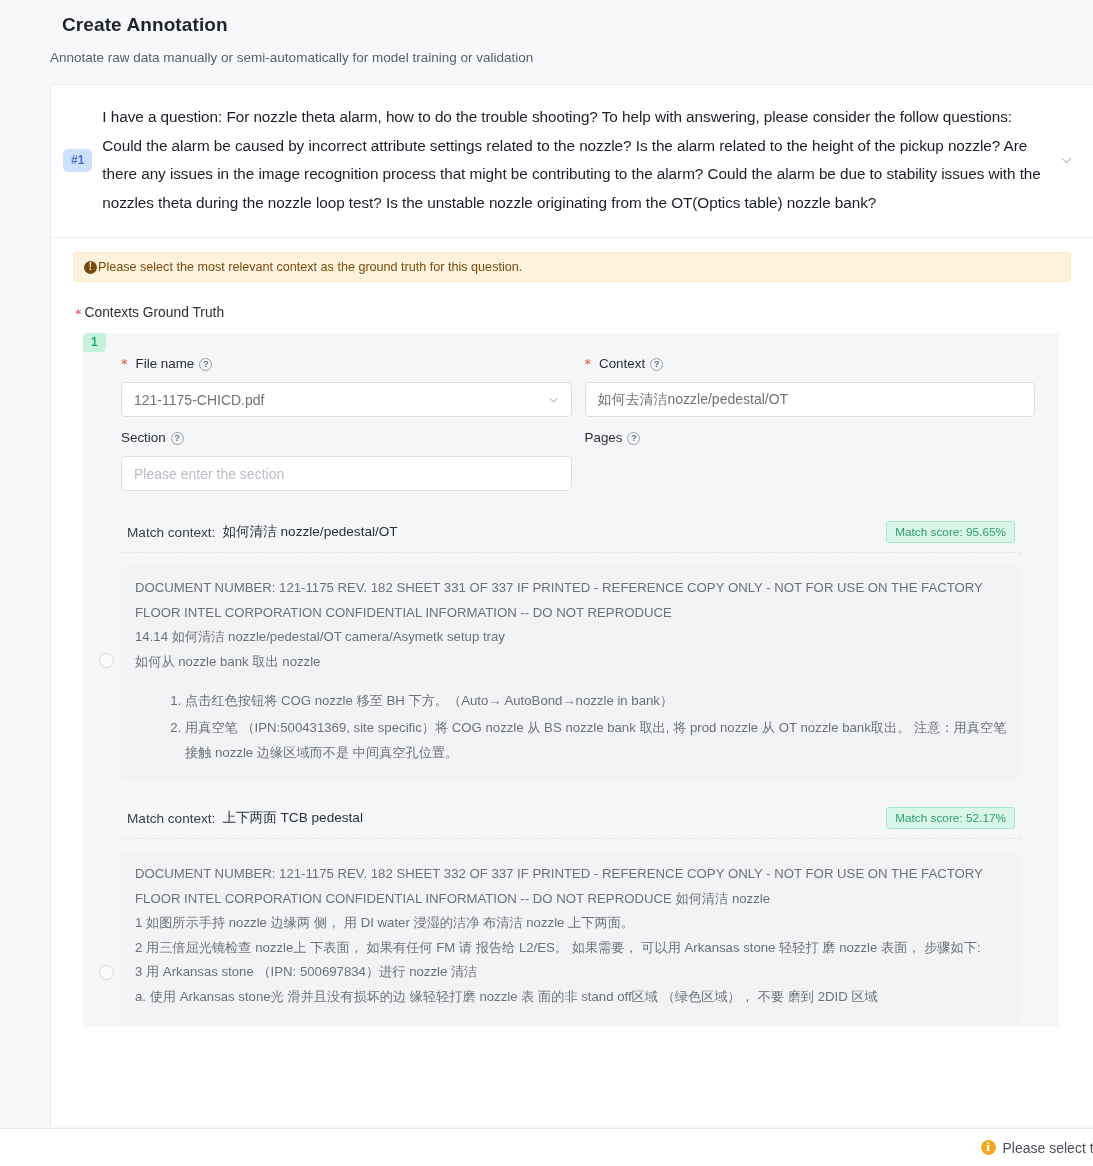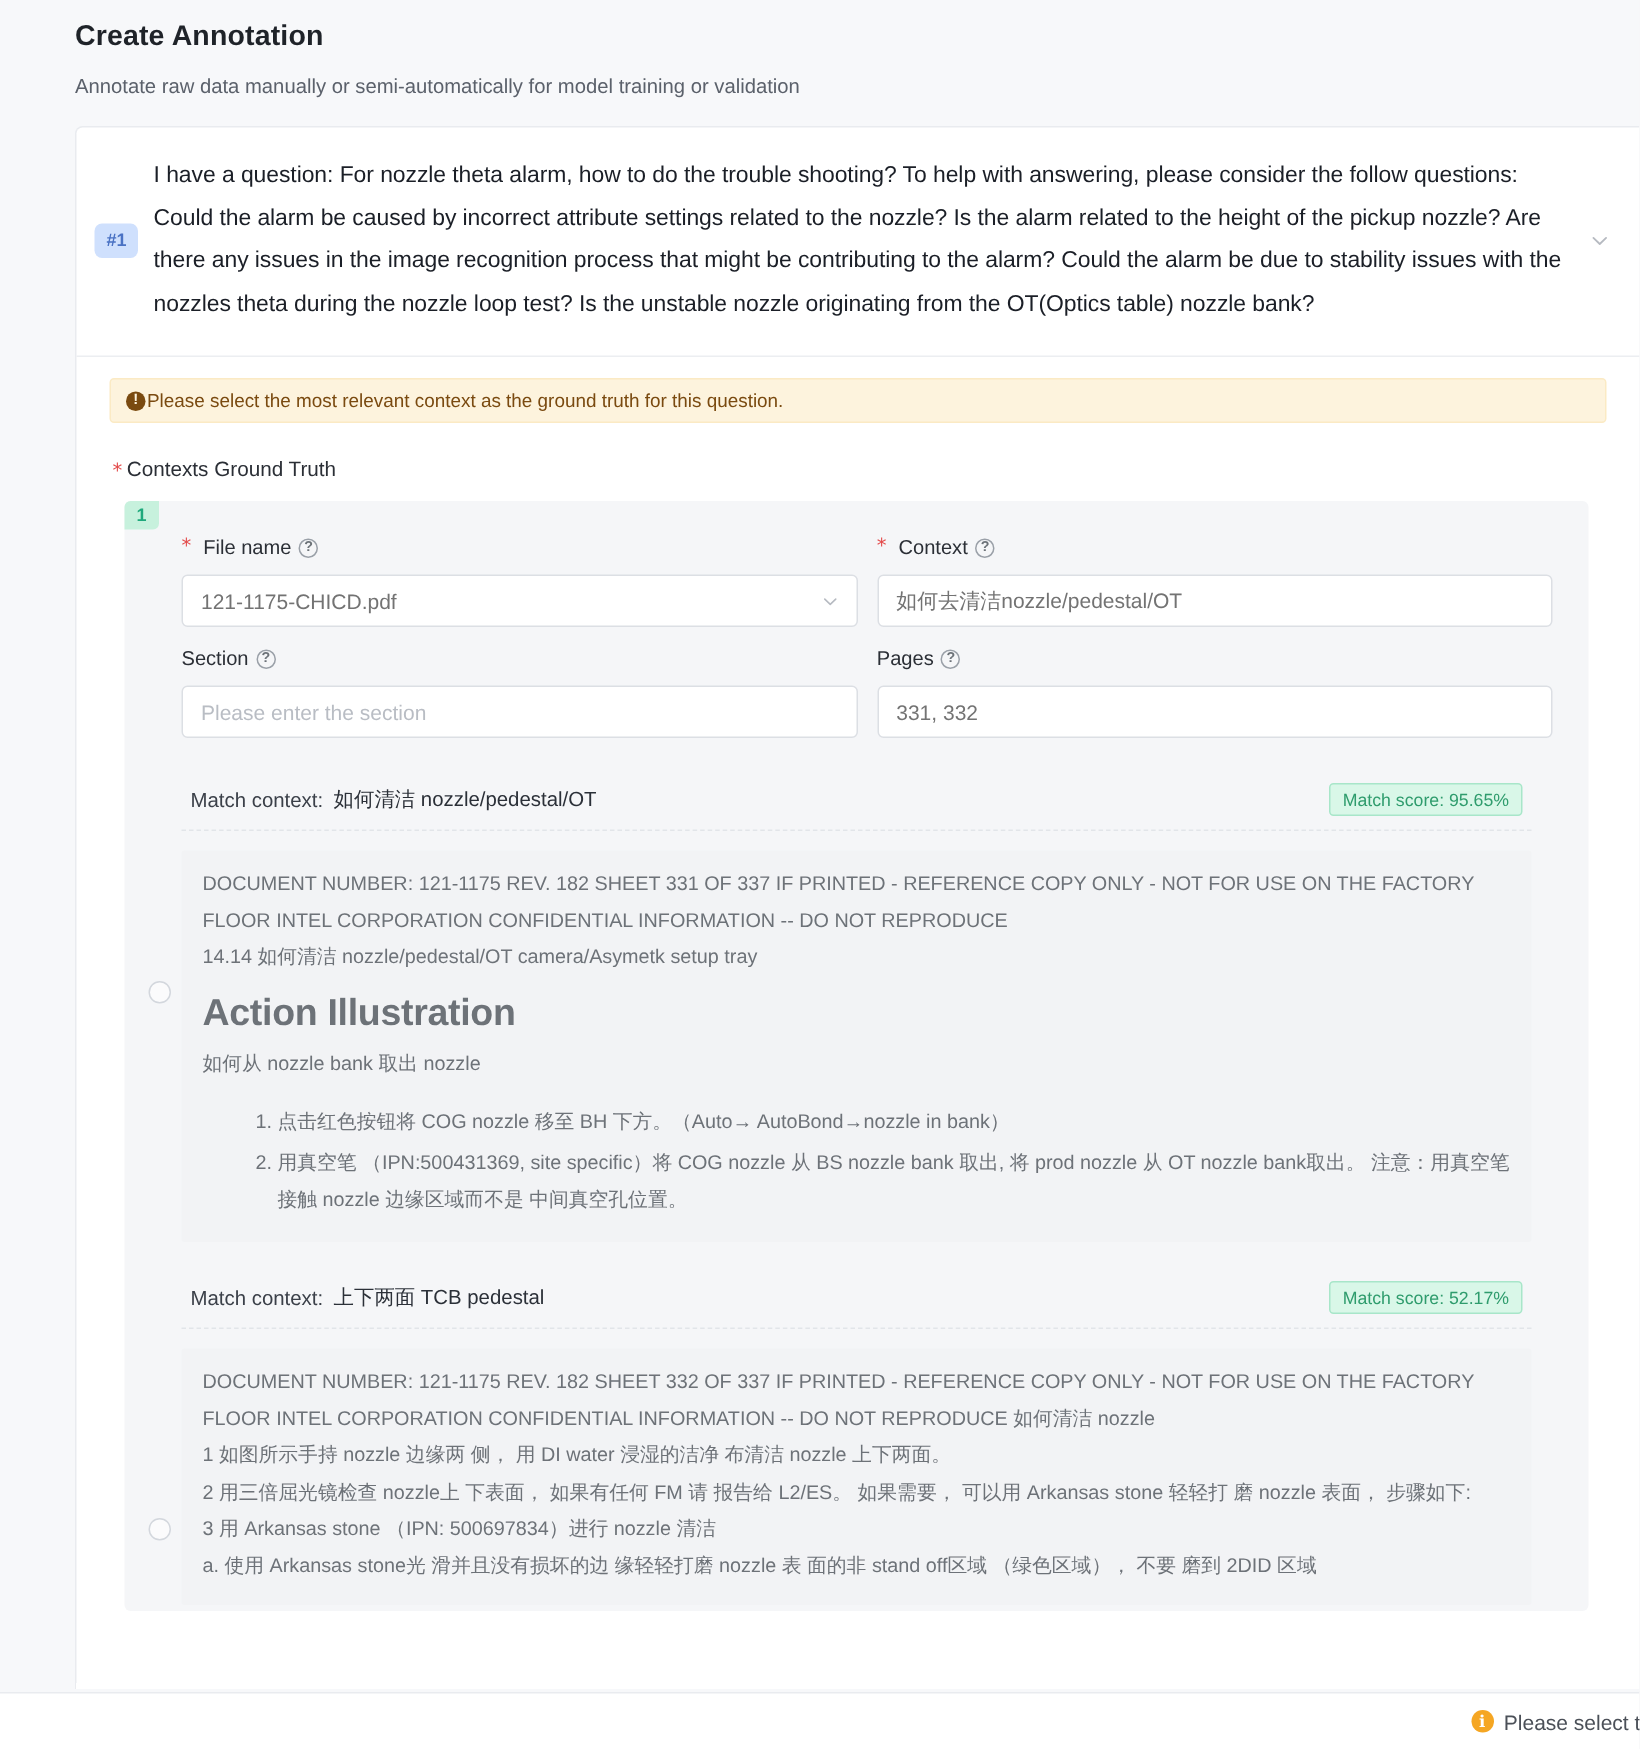--- a/index.html
+++ b/index.html
@@ -10,21 +10,21 @@
     background: #f7f8fa;
     font-family: "Liberation Sans", "DejaVu Sans", sans-serif;
     color: #20232a;
   }
   .page { position: relative; width: 1093px; height: 1166px; background:#f7f8fa; }
 
   
   .page-header { padding: 12px 0 0 50px; }
   .page-title {
     font-size: 19px; font-weight: 700; color: #1f2329;
-    letter-spacing: .1px; line-height: 26px; margin: 0 0 11px 0;
+    letter-spacing: .1px; line-height: 26px; margin: 0 0 11px 12px;
   }
   .page-subtitle {
     font-size: 13.5px; color: #5b616b; line-height: 18px; margin: 0;
   }
 
   
   .card {
     position: absolute; left: 50px; top: 84px; width: 1043px;
     background: #ffffff;
     border: 1px solid #e9ebef; border-right: none;
@@ -301,40 +301,38 @@
               <span class="help-icon">?</span>
             </div>
             <div class="input placeholder">Please enter the section</div>
           </div>
 
           <div class="field">
             <div class="field-label">
               <span>Pages</span>
               <span class="help-icon">?</span>
             </div>
-            <div class="input">331, 332</div>
           </div>
         </div>
 
         <div class="match-list">
 
           <div class="match-item">
             <span class="match-radio one"></span>
             <div class="match-head">
               <span class="match-head-label">Match context:</span>
               <span class="match-head-value">如何清洁 nozzle/pedestal/OT</span>
               <span class="score-badge">Match score: 95.65%</span>
             </div>
             <div class="snippet">
               <div class="hdr-block">
                 <span>DOCUMENT NUMBER: 121-1175 REV. 182 SHEET 331 OF 337 IF PRINTED - REFERENCE COPY ONLY - NOT FOR USE ON THE</span>
                 <span>FACTORY FLOOR INTEL CORPORATION CONFIDENTIAL INFORMATION -- DO NOT REPRODUCE</span><br>
                 <span>14.14 如何清洁 nozzle/pedestal/OT camera/Asymetk setup tray</span>
               </div>
-              <h2>Action Illustration</h2>
               <p>如何从 nozzle bank 取出 nozzle</p>
               <ol>
                 <li>点击红色按钮将 COG nozzle 移至 BH 下方。（Auto→ AutoBond→nozzle in bank）</li>
                 <li>用真空笔 （IPN:500431369, site specific）将 COG nozzle 从 BS nozzle bank 取出, 将 prod nozzle 从 OT nozzle bank取出。 注意：用真空笔接触 nozzle 边缘区域而不是 中间真空孔位置。</li>
               </ol>
             </div>
           </div>
 
           <div class="match-item" style="margin-top:22px;">
             <span class="match-radio two"></span>

